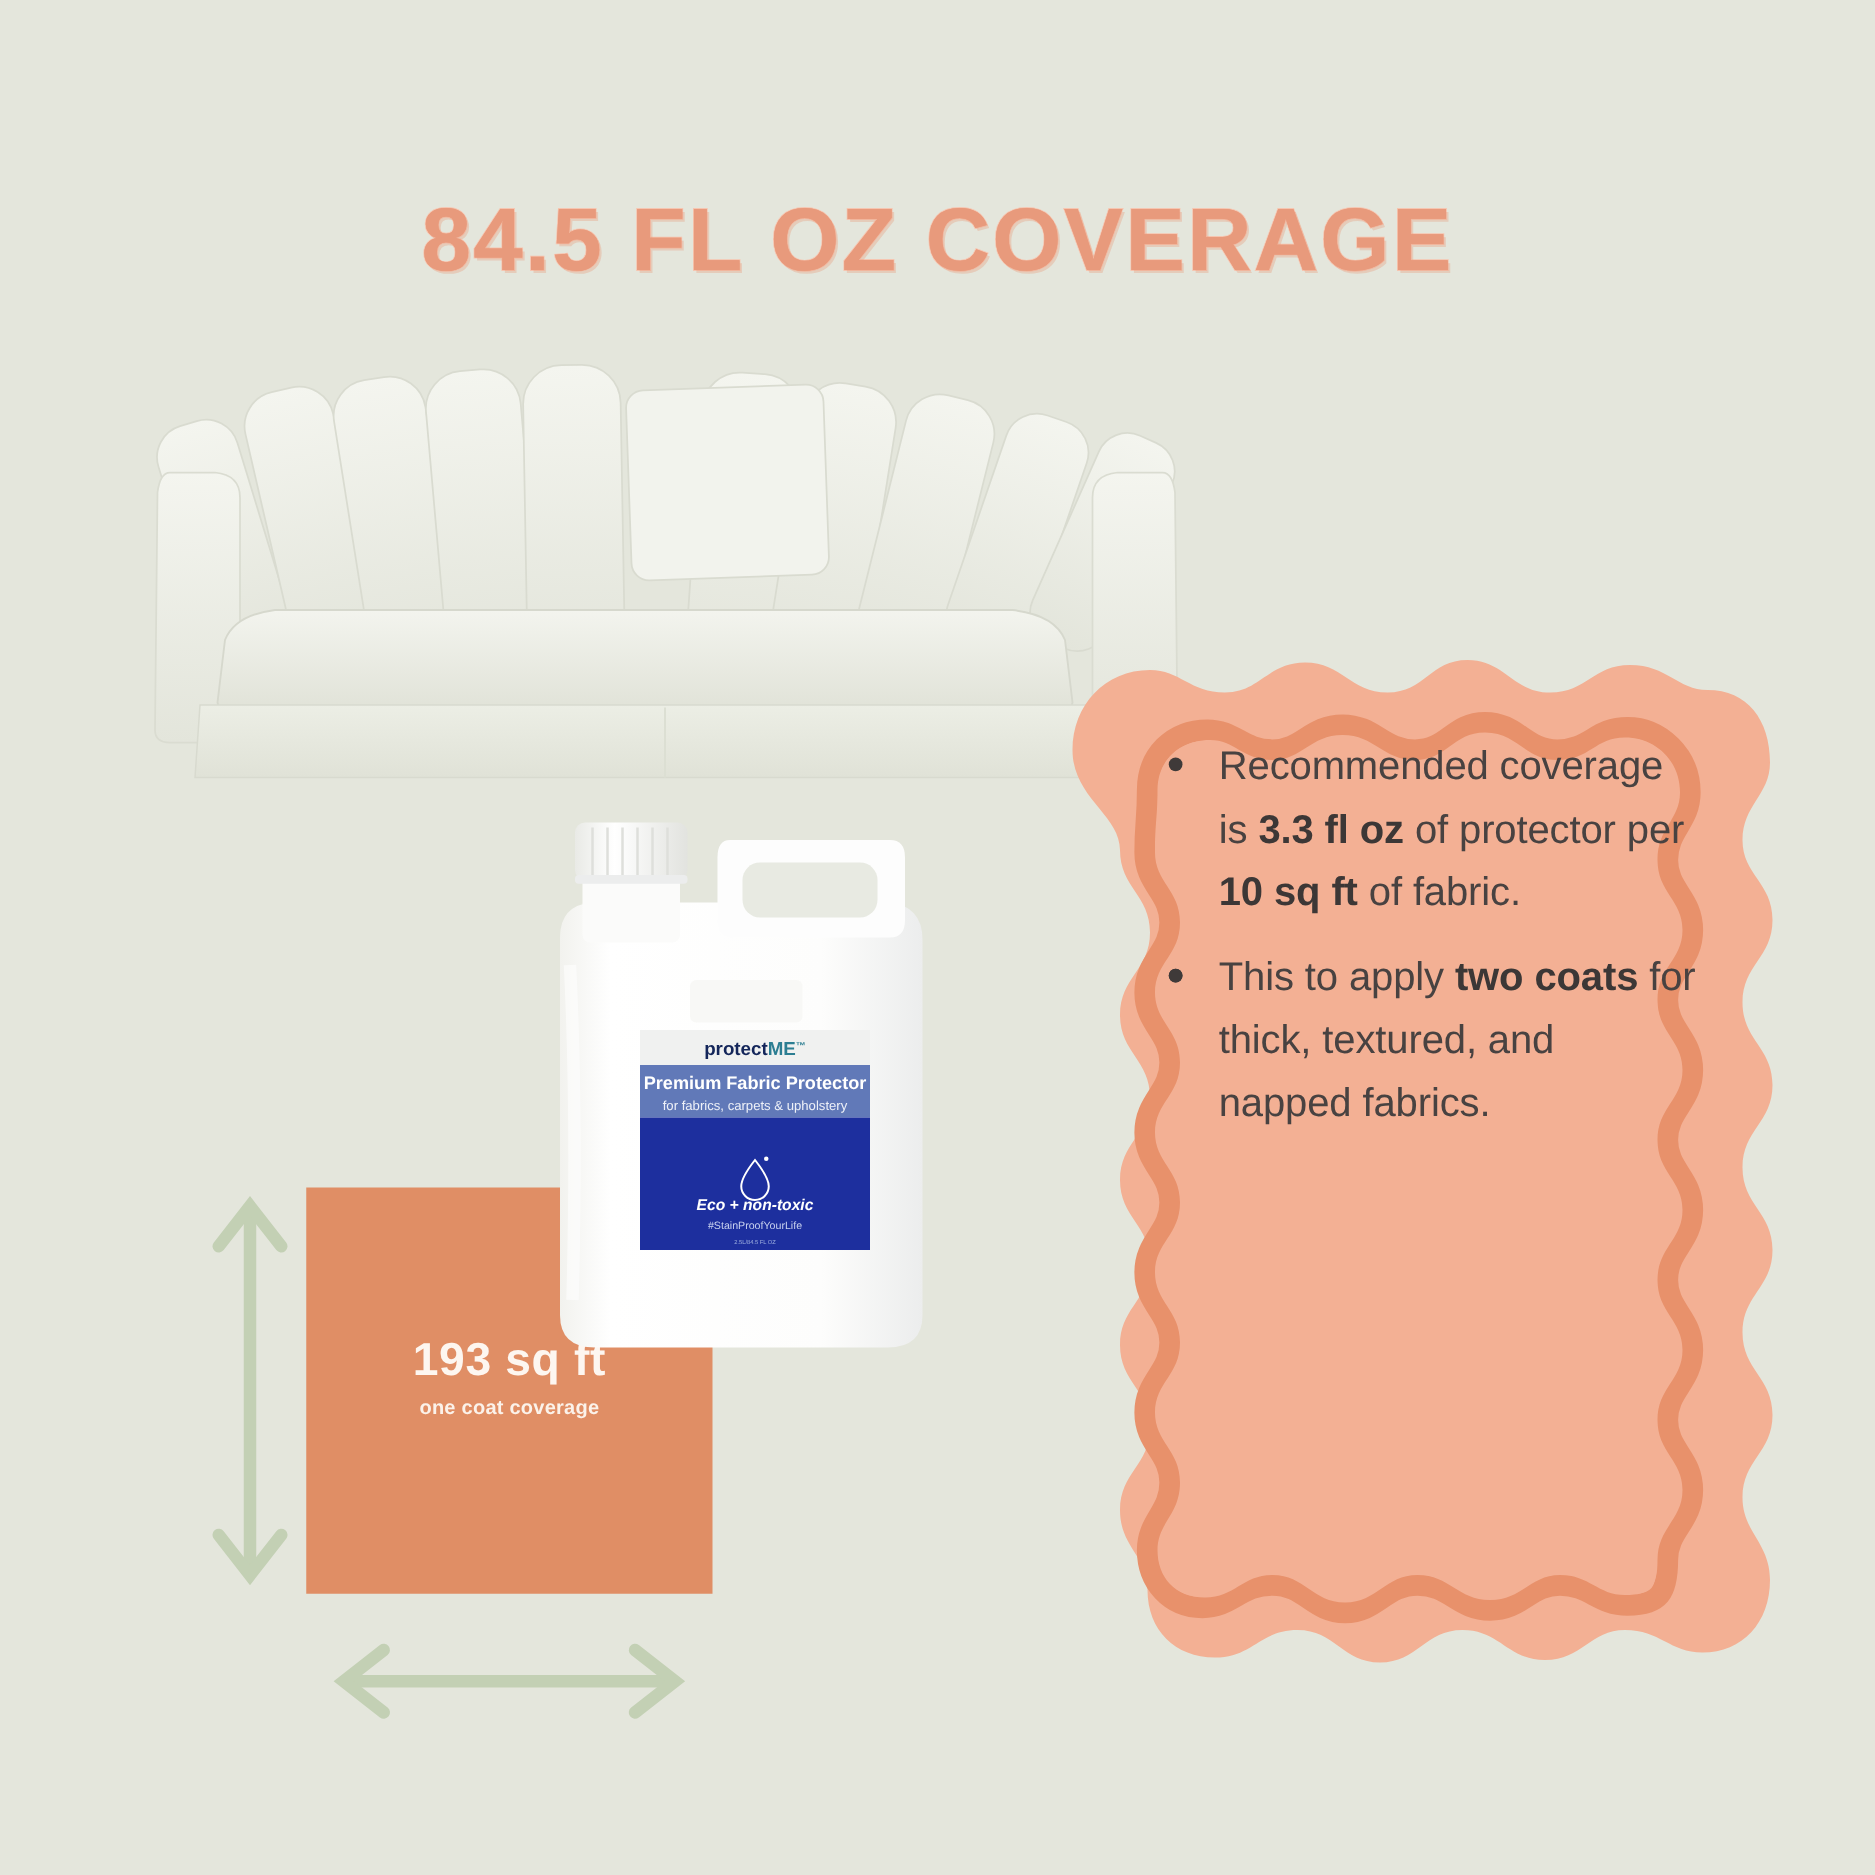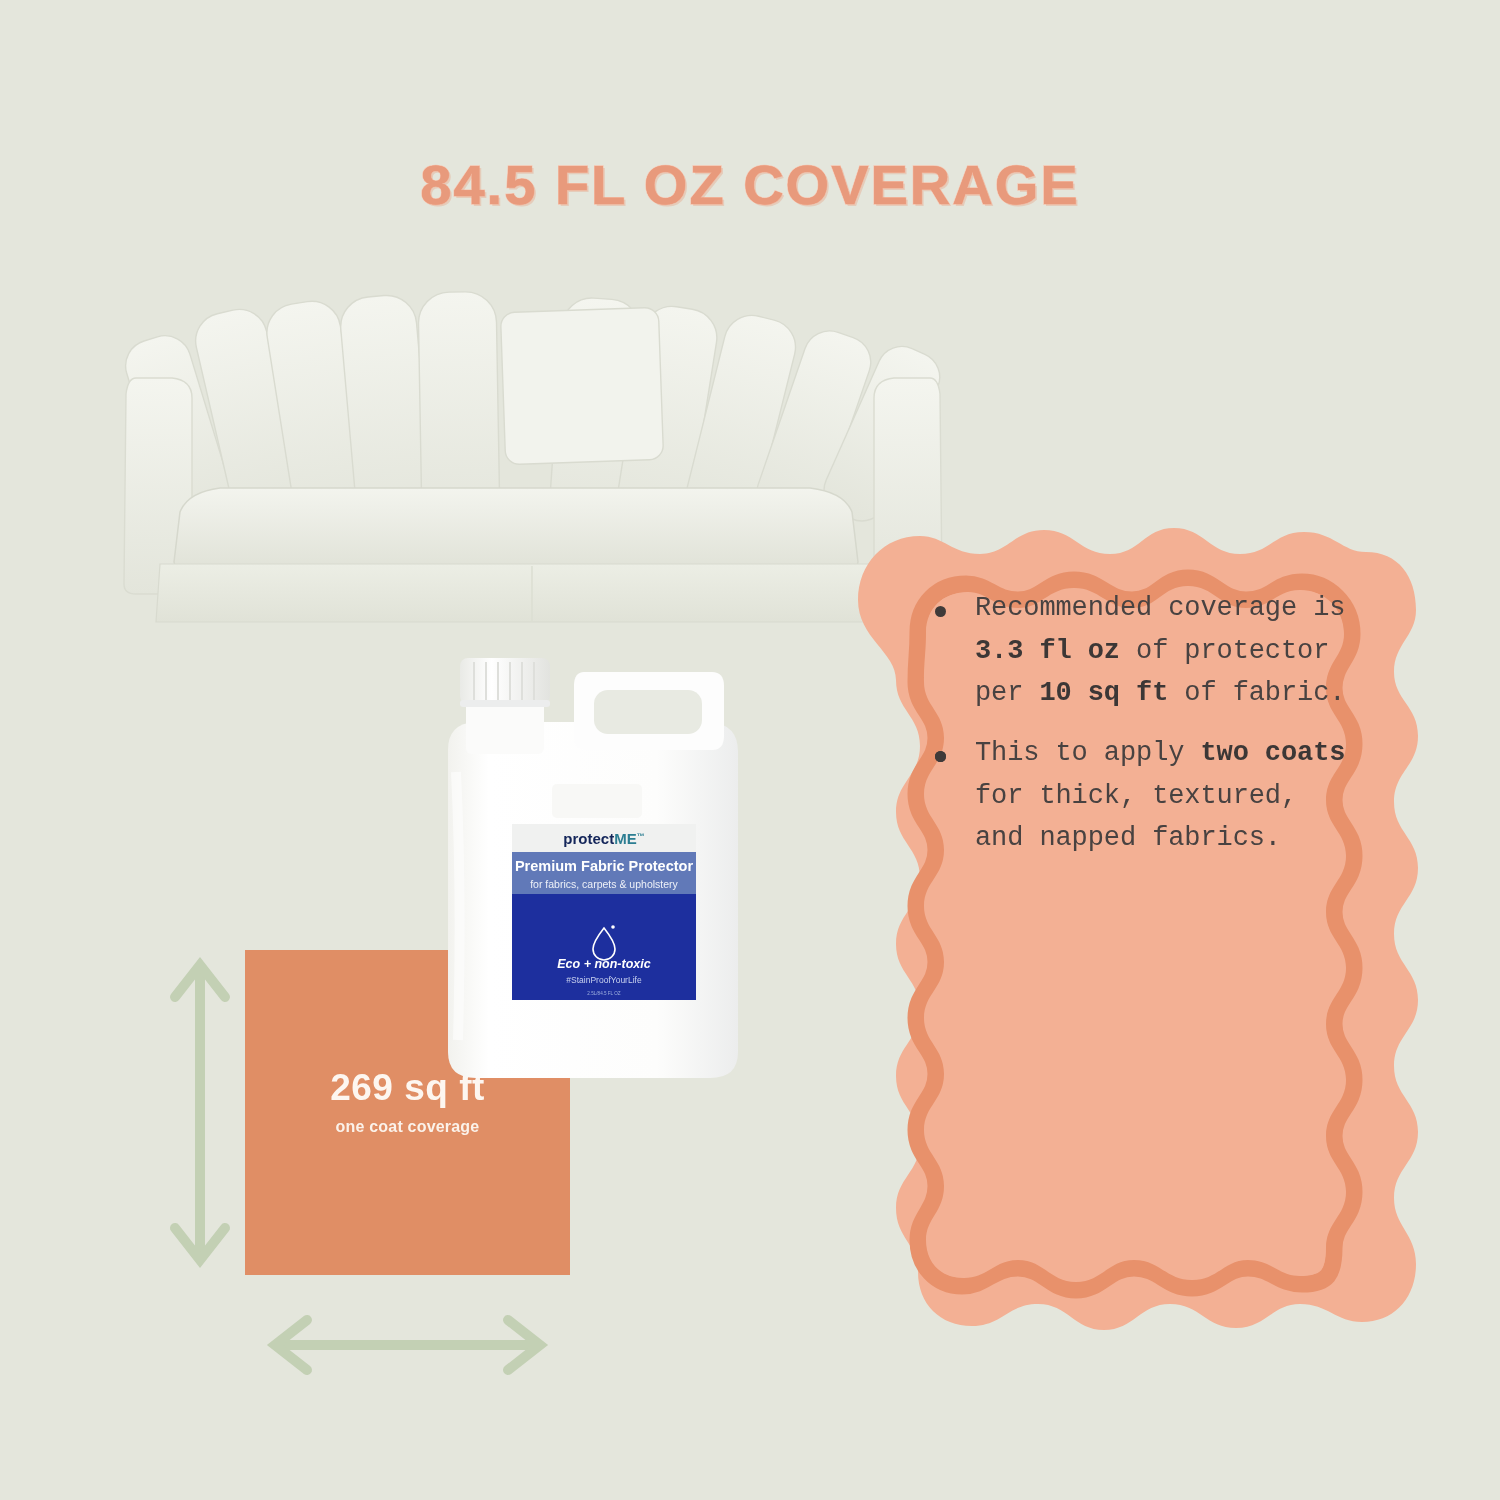--- a/index.html
+++ b/index.html
@@ -24,21 +24,21 @@
     background: #e4e6dc;
   }
 
   
   .title {
     position: absolute;
     left: 0;
     top: 152px;
     width: 1500px;
     text-align: center;
-    font-size: 56px;
+    font-size: 71px;
     font-weight: 700;
     letter-spacing: 2px;
     color: #e89a7c;
     font-family: "Liberation Sans", sans-serif;
     -webkit-text-stroke: 1.5px #f6c5b0;
     paint-order: stroke fill;
     text-shadow:
        0 0 0 #e89a7c,
        2px 2px 0 rgba(232,154,124,0.35);
     white-space: nowrap;
@@ -140,25 +140,24 @@
     position: absolute;
     left: 105px;
     top: 95px;
     width: 430px;
     list-style: none;
   }
   .bullet-item {
     position: relative;
     padding-left: 48px;
     margin-bottom: 17px;
-    font-size: 27px;
+    font-size: 32px;
     line-height: 1.58;
     color: #484241;
     letter-spacing: -0.1px;
-    font-family: Liberation Mono, monospace;
   }
   .bullet-item:last-child { margin-bottom: 0; }
   .bullet-dot {
     position: absolute;
     left: 8px;
     top: 19px;
     width: 11px;
     height: 11px;
     border-radius: 50%;
     background: #3f3a39;
@@ -249,21 +248,21 @@
       <g stroke="#c3d0b4" stroke-width="10" stroke-linecap="round" fill="none">
         <line x1="22" y1="45" x2="283" y2="45"></line>
         <path d="M52 20 L20 45 L52 70"></path>
         <path d="M253 20 L285 45 L253 70"></path>
       </g>
     </svg>
   </div>
 
   <div class="coverage-square"></div>
   <div class="coverage-text">
-    <span class="coverage-big">269 sq ft</span>
+    <span class="coverage-big">193 sq ft</span>
     <span class="coverage-small">one coat coverage</span>
   </div>
 
   <div class="bottle-wrap">
     <svg class="bottle-svg" viewBox="0 0 318 452" xmlns="http://www.w3.org/2000/svg">
       <defs>
         <linearGradient id="jugBody" x1="0" y1="0" x2="1" y2="0">
           <stop offset="0%" stop-color="#f2f2ee"></stop>
           <stop offset="14%" stop-color="#ffffff"></stop>
           <stop offset="72%" stop-color="#fdfdfc"></stop>

